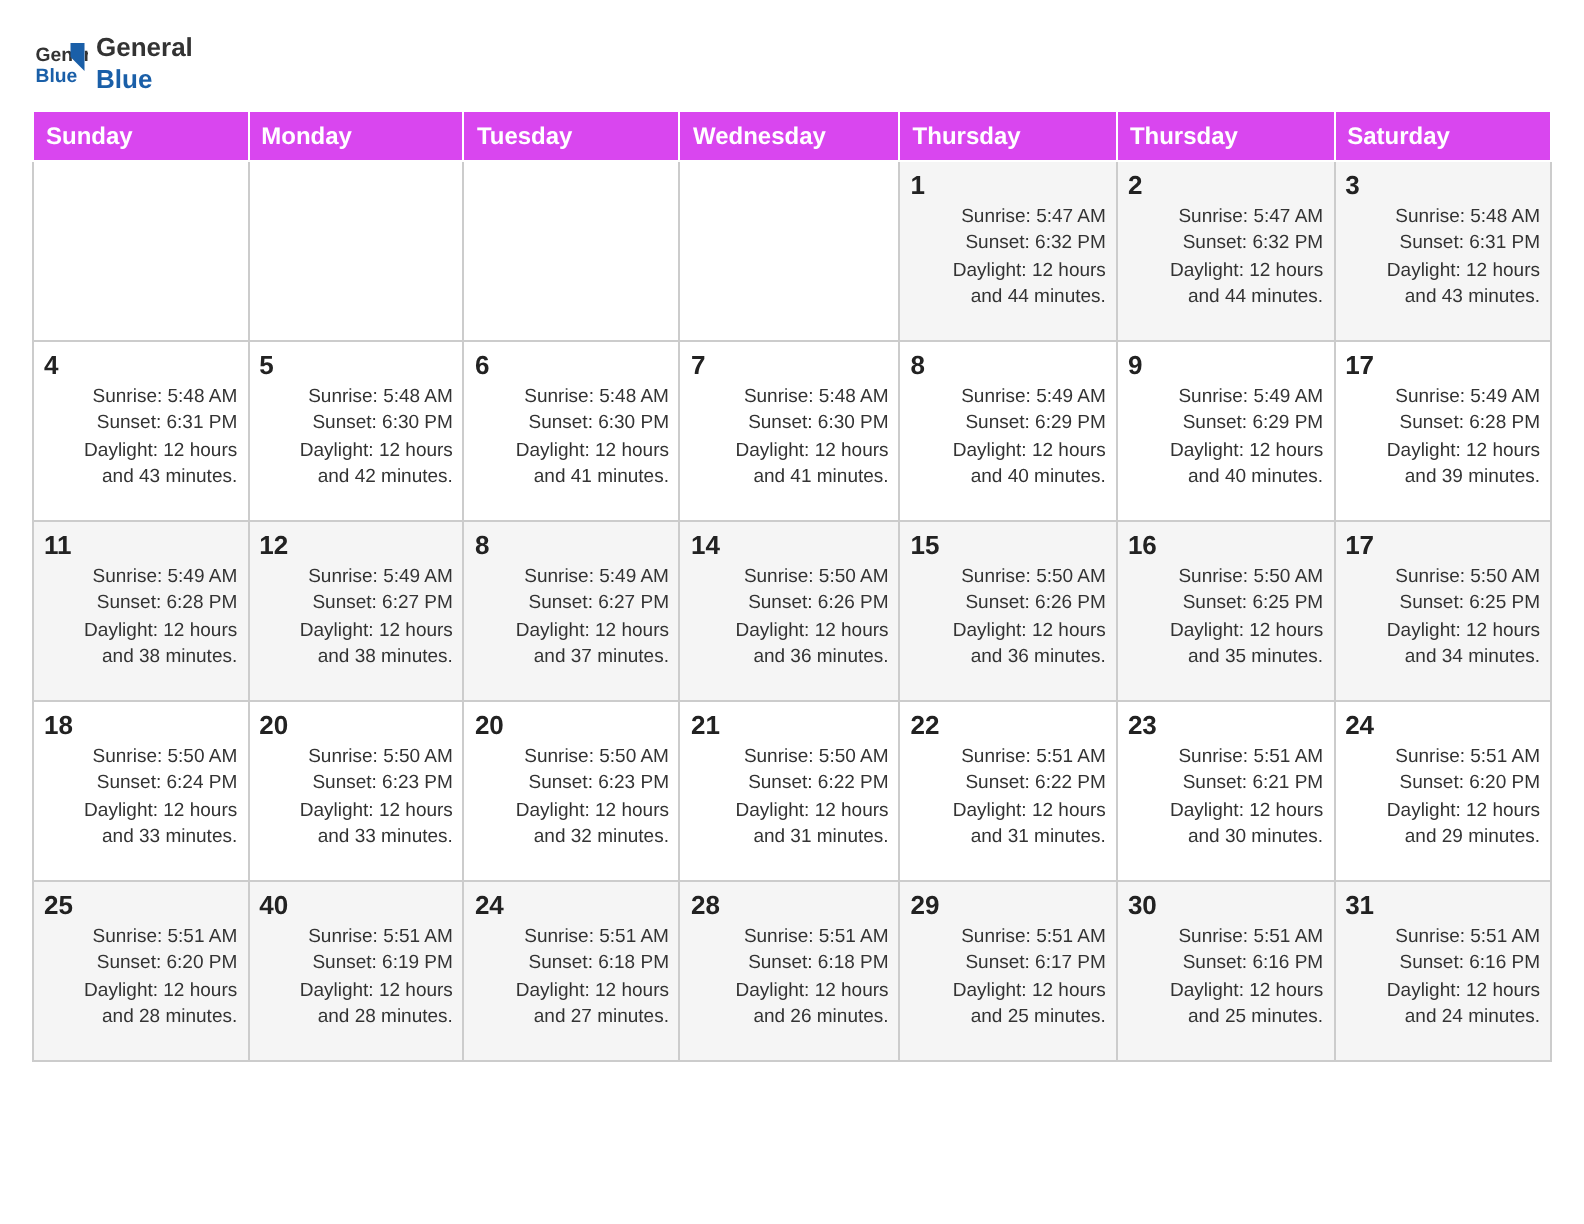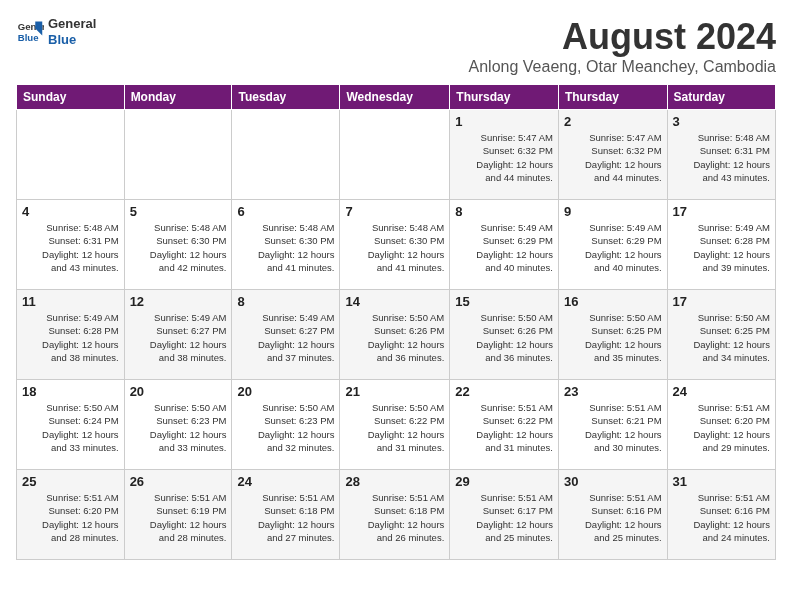--- a/index.html
+++ b/index.html
@@ -36,21 +36,21 @@
     .calendar-subtitle {
       font-size: 16px;
       color: #555;
     }
     .calendar-table {
       width: 100%;
       border-collapse: collapse;
       font-size: 10px;
     }
     .calendar-table thead tr th {
-      background-color: #701a75;
+      background-color: #d946ef;
       color: #fff;
       text-align: left;
       padding: 5px 6px;
       font-size: 12px;
       font-weight: bold;
       border: 1px solid #fff;
     }
     .calendar-table tbody tr td {
       border: 1px solid #ccc;
       vertical-align: top;
@@ -90,24 +90,20 @@
     <svg class="logo-icon" viewBox="0 0 32 32">
       <text x="2" y="14" font-size="11" font-weight="bold" fill="#333">General</text>
       <text x="2" y="26" font-size="11" font-weight="bold" fill="#1a5fa8">Blue</text>
       <polygon points="22,4 30,4 30,20 22,12" fill="#1a5fa8"></polygon>
     </svg>
     <div style="line-height:1.2">
       <div style="font-size:13px;font-weight:bold;color:#333">General</div>
       <div style="font-size:13px;font-weight:bold;color:#1a5fa8">Blue</div>
     </div>
   </div>
-  <div class="title-section">
-    <div class="calendar-title">August 2024</div>
-    <div class="calendar-subtitle">Anlong Veaeng, Otar Meanchey, Cambodia</div>
-  </div>
 </div>
 
 <table class="calendar-table">
   <thead>
     <tr id="header-row">
         <th>Sunday</th>
         <th>Monday</th>
         <th>Tuesday</th>
         <th>Wednesday</th>
         <th>Thursday</th>
@@ -298,21 +294,21 @@
       </tr>
       <tr>
         <td>
           <div class="day-num">25</div>
           <div class="day-info" style="white-space: pre-line;">Sunrise: 5:51 AM
 Sunset: 6:20 PM
 Daylight: 12 hours
 and 28 minutes.</div>
         </td>
         <td>
-          <div class="day-num">26</div>
+          <div class="day-num">40</div>
           <div class="day-info" style="white-space: pre-line;">Sunrise: 5:51 AM
 Sunset: 6:19 PM
 Daylight: 12 hours
 and 28 minutes.</div>
         </td>
         <td>
           <div class="day-num">24</div>
           <div class="day-info" style="white-space: pre-line;">Sunrise: 5:51 AM
 Sunset: 6:18 PM
 Daylight: 12 hours

